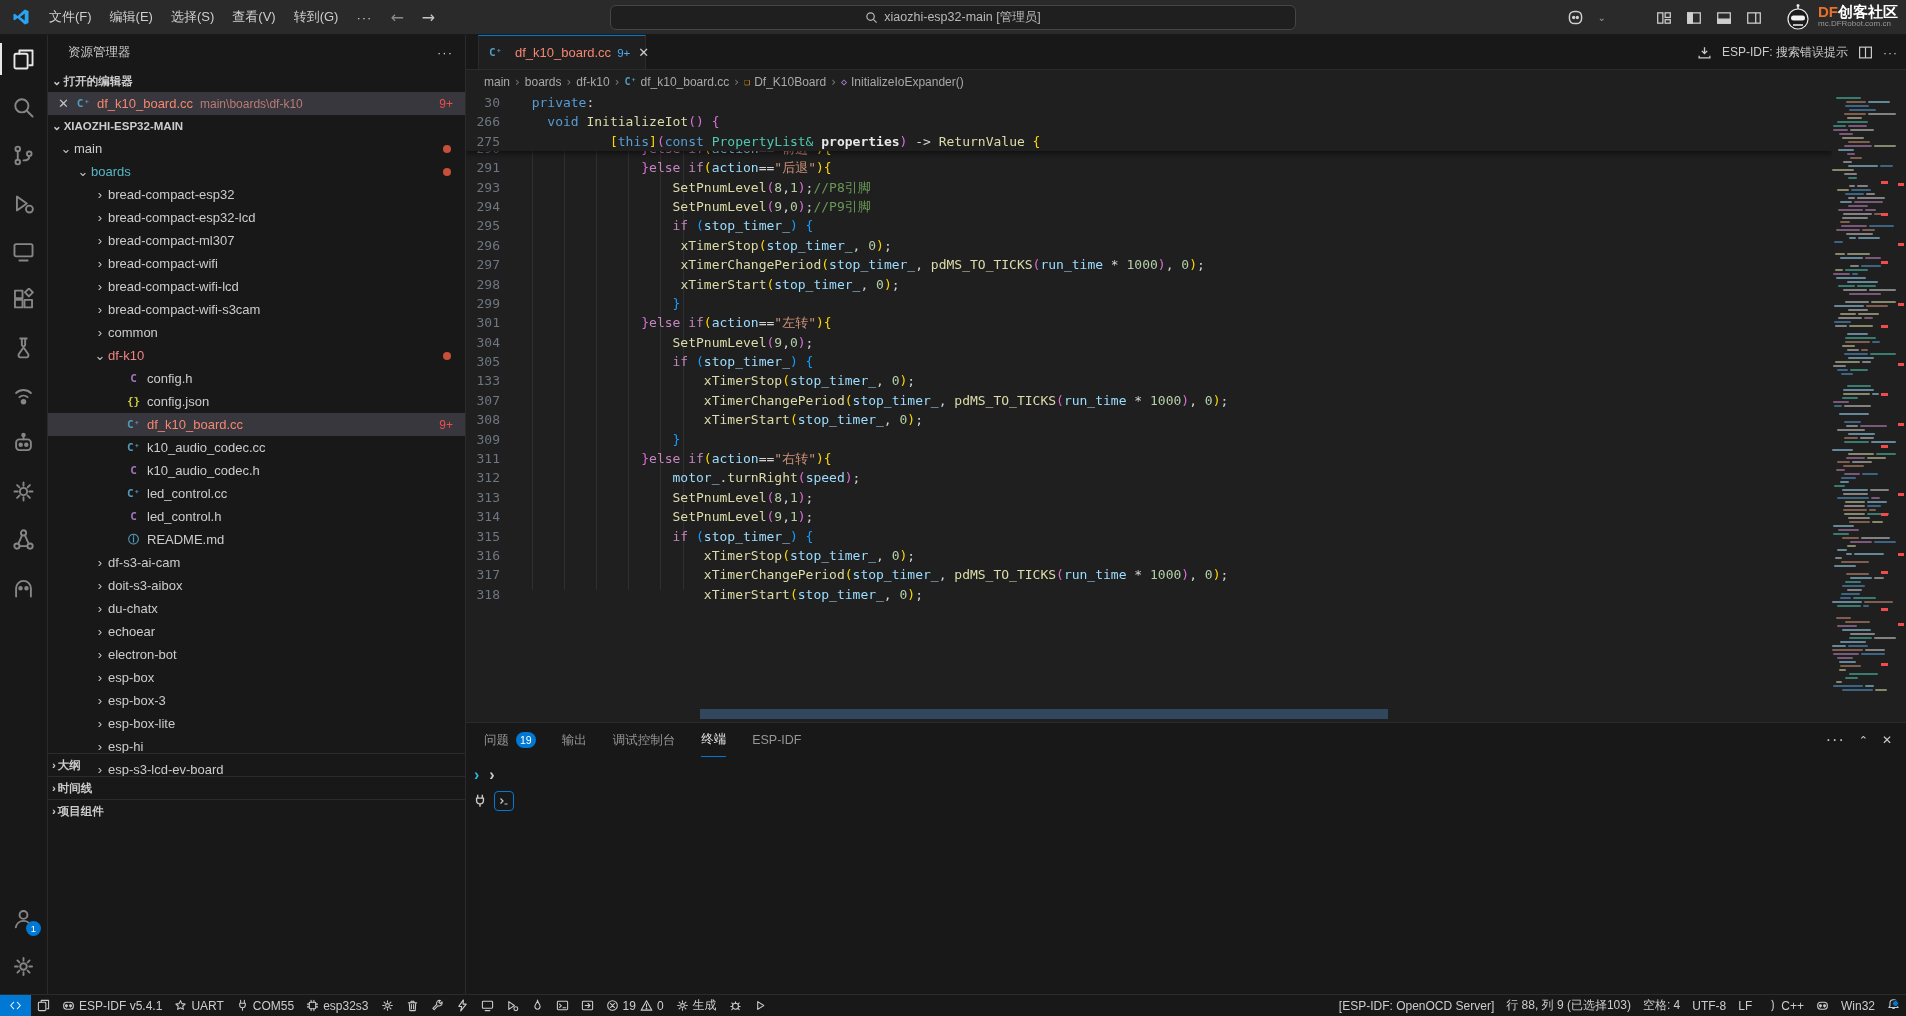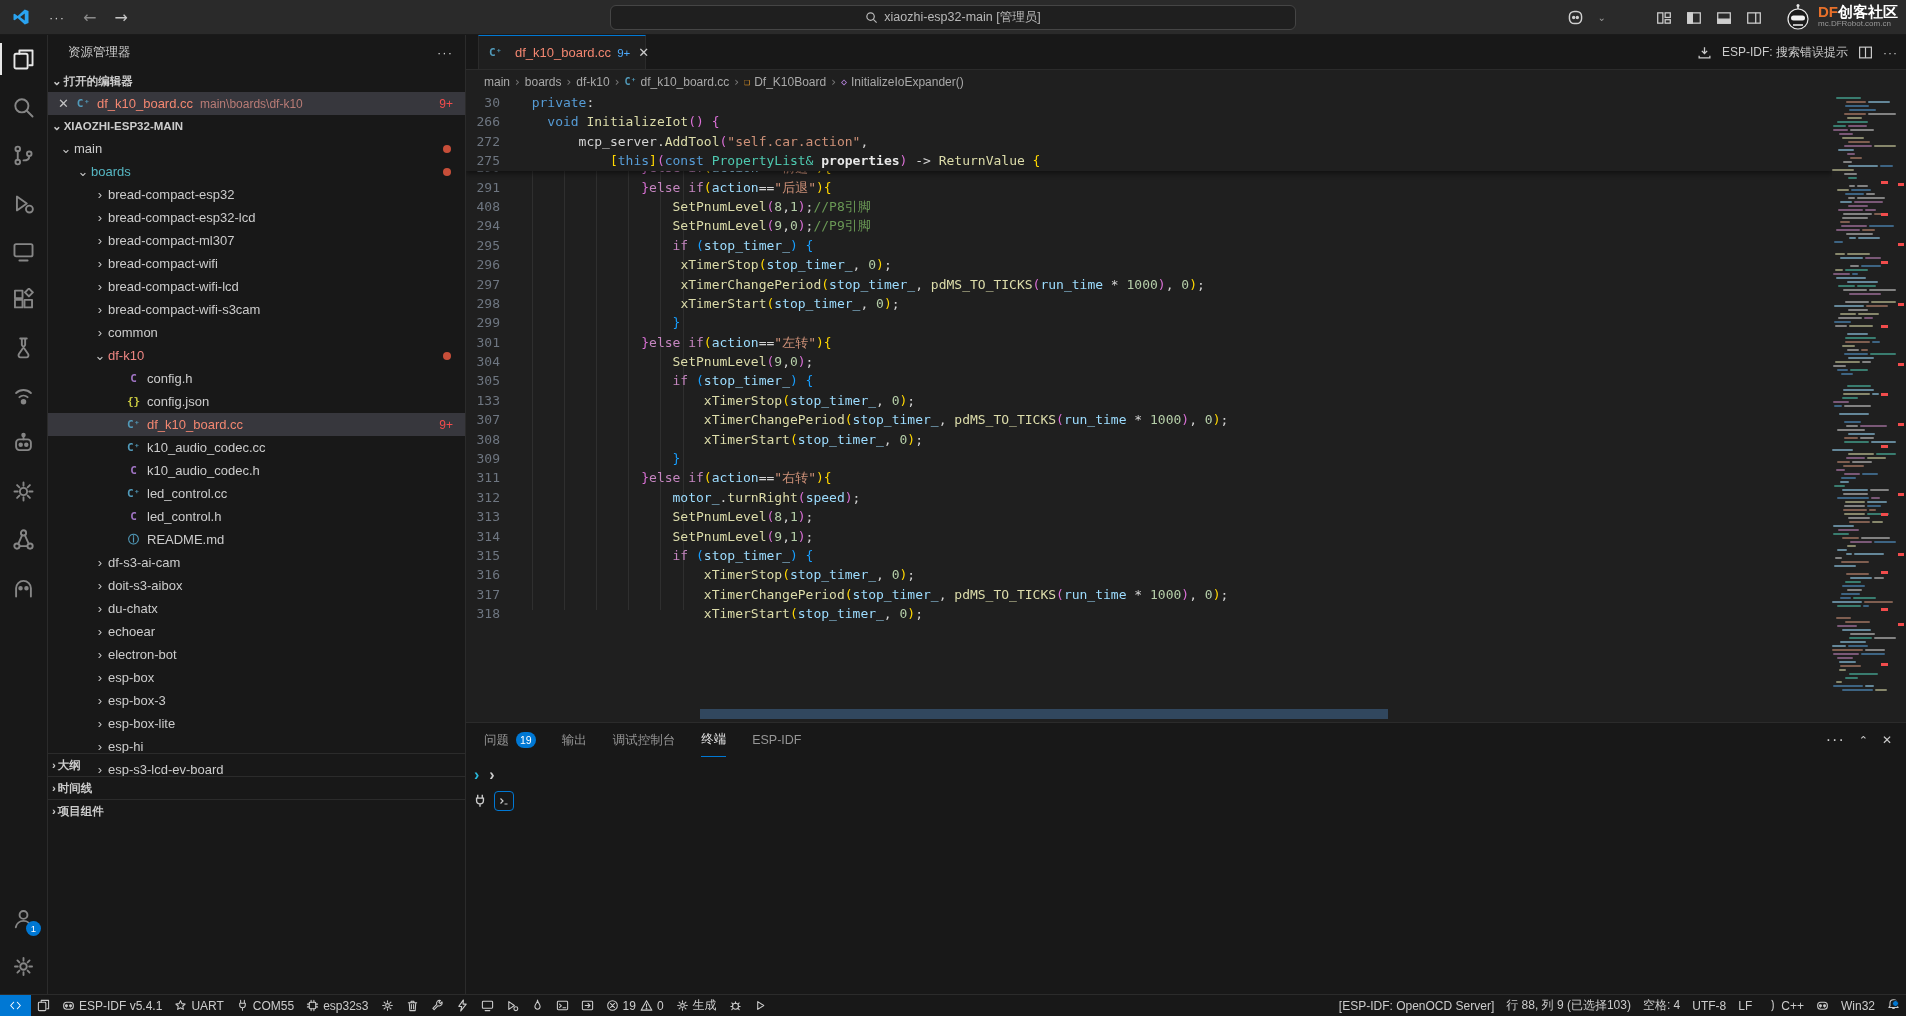--- a/index.html
+++ b/index.html
@@ -130,20 +130,21 @@
 <body>
 
 <div id="app">
 
   <div id="titlebar">
     <span id="vscode-logo" class="ico">
       <svg width="18" height="18" viewBox="0 0 24 24">
           <path fill="#2aa3f0" d="M17 2 7.5 10.6 3.6 7.6 2 8.4v7.2l1.6.8 3.9-3 9.5 8.6 5-2V4zM17 7.3v9.4L10.8 12z"></path>
         </svg>
     </span>
+    <span id="menus"><span class="menu-item">文件(F)</span><span class="menu-item">编辑(E)</span><span class="menu-item">选择(S)</span><span class="menu-item">查看(V)</span><span class="menu-item">转到(G)</span></span>
     <span id="menu-more">···</span>
     <span class="nav-arrow dim">←</span>
     <span class="nav-arrow">→</span>
     <div id="cmd-center">
       <span class="ico">
         <svg width="13" height="13" viewBox="0 0 14 14" fill="none" stroke="#b8b8b8" stroke-width="1.3">
             <circle cx="6" cy="6" r="4"></circle>
             <path d="m9 9 3.5 3.5"></path>
           </svg>
       </span>
@@ -518,31 +519,30 @@
       <div id="lines-wrap" style="position:relative;">
         <div class="iguide" style="left:66px"></div>
           <div class="iguide" style="left:98px"></div>
         <div class="iguide" style="left:130px"></div>
           <div class="iguide" style="left:162px"></div>
         <div class="iguide" style="left:194px"></div>
           <div class="iguide" style="left:217px"></div>
         <div id="sticky">
             <div class="code-line"><span class="gut">30</span><span class="ctext"><span class="t-pln">  </span><span class="t-kw2">private</span><span class="t-pln">:</span></span></div>
             <div class="code-line"><span class="gut">266</span><span class="ctext"><span class="t-pln">    </span><span class="t-kw2">void</span><span class="t-pln"> </span><span class="t-fn">InitializeIot</span><span class="t-b2">()</span><span class="t-pln"> </span><span class="t-b2">{</span></span></div>
-            <div class="code-line"><span class="gut">272</span><span class="ctext"><span class="t-pln">        mcp_server.</span><span class="t-fn">AddTool</span><span class="t-b2">(</span><span class="t-str">"self.car.action"</span><span class="t-pln">,</span></span></div>
             <div class="code-line"><span class="gut">275</span><span class="ctext"><span class="t-pln">            </span><span class="t-b1">[</span><span class="t-kw2">this</span><span class="t-b1">]</span><span class="t-b2">(</span><span class="t-kw2">const</span><span class="t-pln"> </span><span class="t-ty">PropertyList&amp;</span><span class="t-pln"> </span><span class="t-bold">properties</span><span class="t-b2">)</span><span class="t-pln"> -&gt; </span><span class="t-fn">ReturnValue</span><span class="t-pln"> </span><span class="t-b1">{</span></span></div>
           </div>
         <div id="cutline">
             <div class="inner" id="cutline-inner">
               <div class="code-line"><span class="gut">290</span><span class="ctext"><span class="t-pln">                </span><span class="t-b2">}</span><span class="t-kw">else</span><span class="t-pln"> </span><span class="t-kw">if</span><span class="t-b1">(</span><span class="t-var">action</span><span class="t-pln">==</span><span class="t-str">"前进"</span><span class="t-b1">)</span><span class="t-b1">{</span></span></div>
             </div>
           </div>
         <div id="lines">
             <div class="code-line"><span class="gut">291</span><span class="ctext"><span class="t-pln">                </span><span class="t-b2">}</span><span class="t-kw">else</span><span class="t-pln"> </span><span class="t-kw">if</span><span class="t-b1">(</span><span class="t-var">action</span><span class="t-pln">==</span><span class="t-str">"后退"</span><span class="t-b1">)</span><span class="t-b1">{</span></span></div>
-            <div class="code-line"><span class="gut">408</span><span class="ctext"><span class="t-pln">                    </span><span class="t-fn">SetPnumLevel</span><span class="t-b2">(</span><span class="t-num">8</span><span class="t-pln">,</span><span class="t-num">1</span><span class="t-b2">)</span><span class="t-pln">;</span><span class="t-com">//P8引脚</span></span></div>
+            <div class="code-line"><span class="gut">293</span><span class="ctext"><span class="t-pln">                    </span><span class="t-fn">SetPnumLevel</span><span class="t-b2">(</span><span class="t-num">8</span><span class="t-pln">,</span><span class="t-num">1</span><span class="t-b2">)</span><span class="t-pln">;</span><span class="t-com">//P8引脚</span></span></div>
             <div class="code-line"><span class="gut">294</span><span class="ctext"><span class="t-pln">                    </span><span class="t-fn">SetPnumLevel</span><span class="t-b2">(</span><span class="t-num">9</span><span class="t-pln">,</span><span class="t-num">0</span><span class="t-b2">)</span><span class="t-pln">;</span><span class="t-com">//P9引脚</span></span></div>
             <div class="code-line"><span class="gut">295</span><span class="ctext"><span class="t-pln">                    </span><span class="t-kw">if</span><span class="t-pln"> </span><span class="t-b3">(</span><span class="t-var">stop_timer_</span><span class="t-b3">)</span><span class="t-pln"> </span><span class="t-b3">{</span></span></div>
             <div class="code-line"><span class="gut">296</span><span class="ctext"><span class="t-pln">                     </span><span class="t-fn">xTimerStop</span><span class="t-b1">(</span><span class="t-var">stop_timer_</span><span class="t-pln">, </span><span class="t-num">0</span><span class="t-b1">)</span><span class="t-pln">;</span></span></div>
             <div class="code-line"><span class="gut">297</span><span class="ctext"><span class="t-pln">                     </span><span class="t-fn">xTimerChangePeriod</span><span class="t-b1">(</span><span class="t-var">stop_timer_</span><span class="t-pln">, </span><span class="t-fn">pdMS_TO_TICKS</span><span class="t-b2">(</span><span class="t-var">run_time</span><span class="t-pln"> * </span><span class="t-num">1000</span><span class="t-b2">)</span><span class="t-pln">, </span><span class="t-num">0</span><span class="t-b1">)</span><span class="t-pln">;</span></span></div>
             <div class="code-line"><span class="gut">298</span><span class="ctext"><span class="t-pln">                     </span><span class="t-fn">xTimerStart</span><span class="t-b1">(</span><span class="t-var">stop_timer_</span><span class="t-pln">, </span><span class="t-num">0</span><span class="t-b1">)</span><span class="t-pln">;</span></span></div>
             <div class="code-line"><span class="gut">299</span><span class="ctext"><span class="t-pln">                    </span><span class="t-b3">}</span></span></div>
             <div class="code-line"><span class="gut">301</span><span class="ctext"><span class="t-pln">                </span><span class="t-b2">}</span><span class="t-kw">else</span><span class="t-pln"> </span><span class="t-kw">if</span><span class="t-b1">(</span><span class="t-var">action</span><span class="t-pln">==</span><span class="t-str">"左转"</span><span class="t-b1">)</span><span class="t-b1">{</span></span></div>
             <div class="code-line"><span class="gut">304</span><span class="ctext"><span class="t-pln">                    </span><span class="t-fn">SetPnumLevel</span><span class="t-b2">(</span><span class="t-num">9</span><span class="t-pln">,</span><span class="t-num">0</span><span class="t-b2">)</span><span class="t-pln">;</span></span></div>
             <div class="code-line"><span class="gut">305</span><span class="ctext"><span class="t-pln">                    </span><span class="t-kw">if</span><span class="t-pln"> </span><span class="t-b3">(</span><span class="t-var">stop_timer_</span><span class="t-b3">)</span><span class="t-pln"> </span><span class="t-b3">{</span></span></div>
             <div class="code-line"><span class="gut">133</span><span class="ctext"><span class="t-pln">                        </span><span class="t-fn">xTimerStop</span><span class="t-b1">(</span><span class="t-var">stop_timer_</span><span class="t-pln">, </span><span class="t-num">0</span><span class="t-b1">)</span><span class="t-pln">;</span></span></div>

